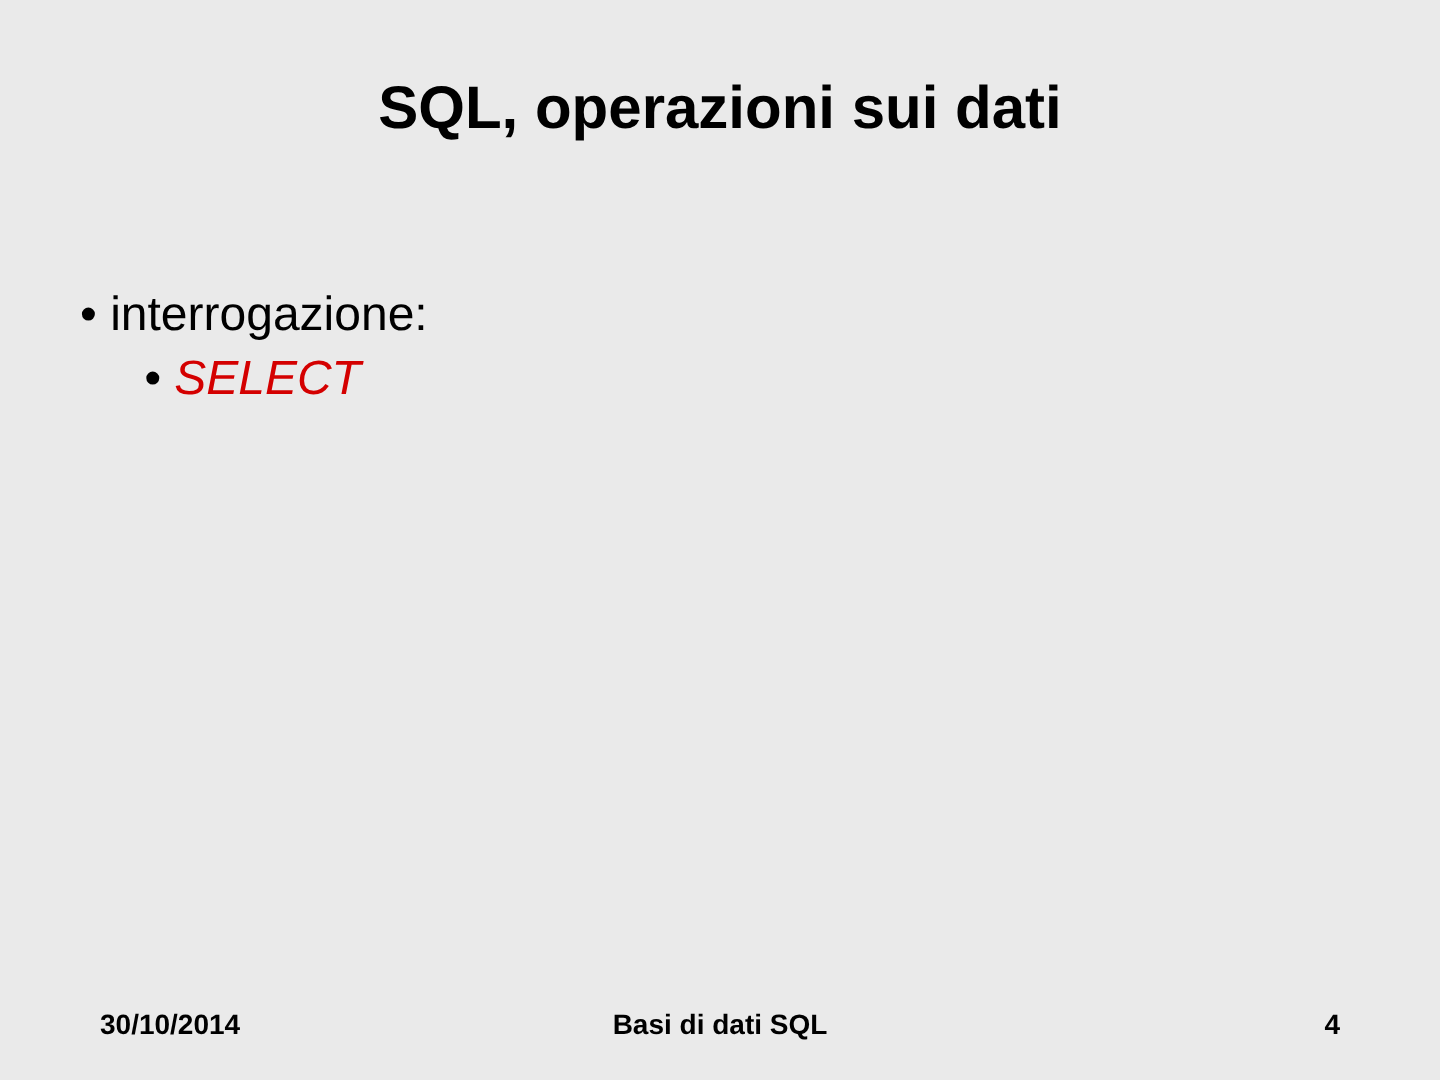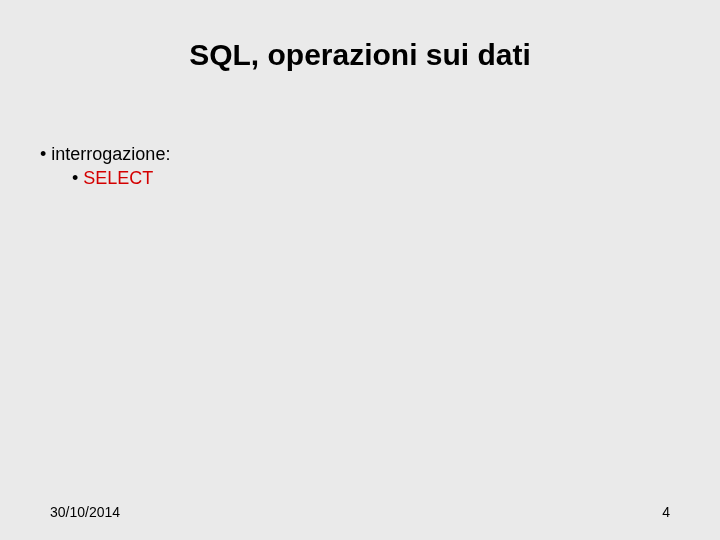--- a/index.html
+++ b/index.html
@@ -19,58 +19,61 @@
     padding: 28px 36px 0 36px;
   }
   .title {
     text-align: center;
     font-size: 30px;
     font-weight: bold;
     margin-top: 10px;
     margin-bottom: 70px;
   }
   .content {
-    font-size: 18px;
+    font-size: 24px;
     line-height: 1.35;
     margin-left: 4px;
   }
   .l1 {
     margin-left: 0;
   }
   .l2 {
     margin-left: 32px;
+    font-style: italic;
   }
   .red {
     color: #d40000;
   }
   .footer {
     position: absolute;
     bottom: 20px;
     left: 0;
     width: 100%;
     padding: 0 50px;
     font-size: 14px;
     display: flex;
     justify-content: space-between;
     align-items: baseline;
+    font-weight: bold;
   }
   .footer .center {
     position: absolute;
     left: 50%;
     transform: translateX(-50%);
   }
 </style>
 </head>
 <body>
 
 <div class="slide">
   <h1 class="title">SQL, operazioni sui dati</h1>
 
   <div class="content">
     <div class="l1">• <span>interrogazione:</span></div>
     <div class="l2">• <span class="red">SELECT</span></div>
   </div>
 
   <div class="footer">
     <span>30/10/2014</span>
+    <span class="center">Basi di dati  SQL</span>
     <span>4</span>
   </div>
 </div>
 
 </body></html>

